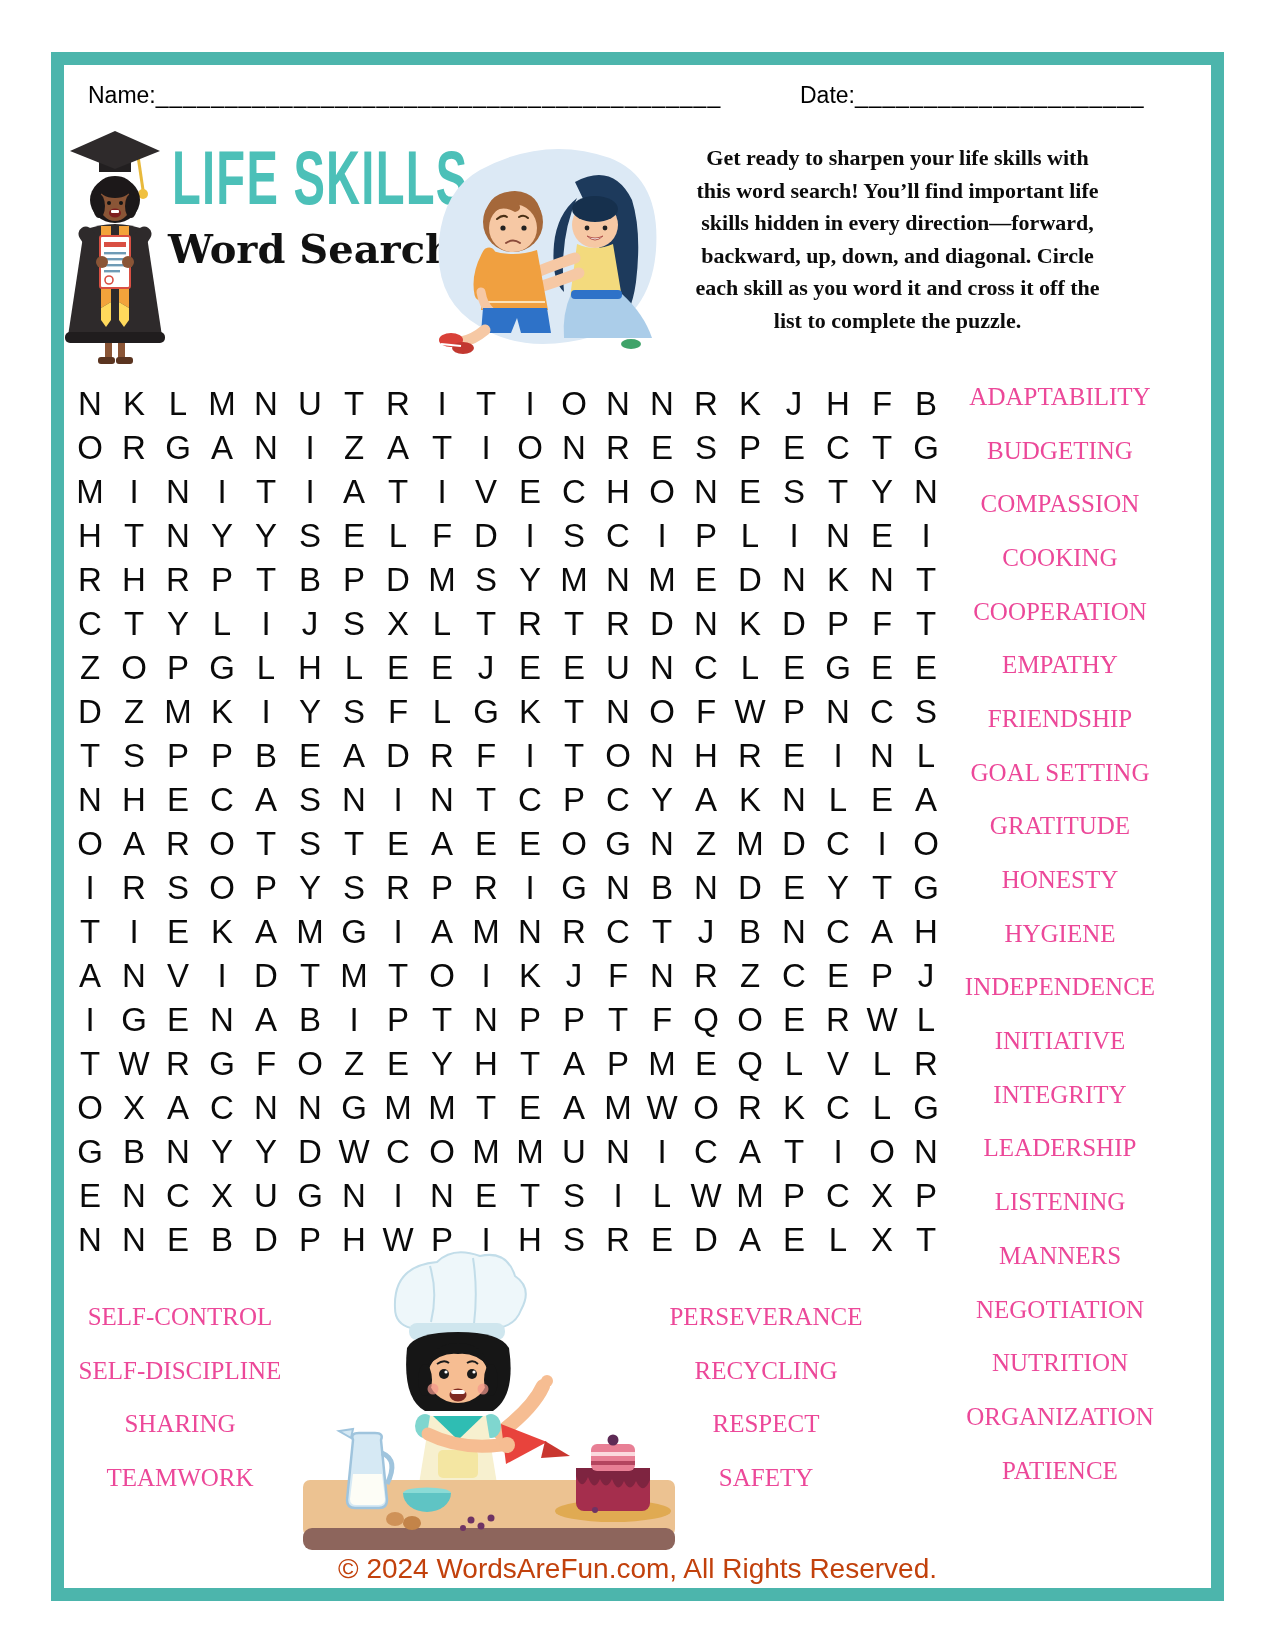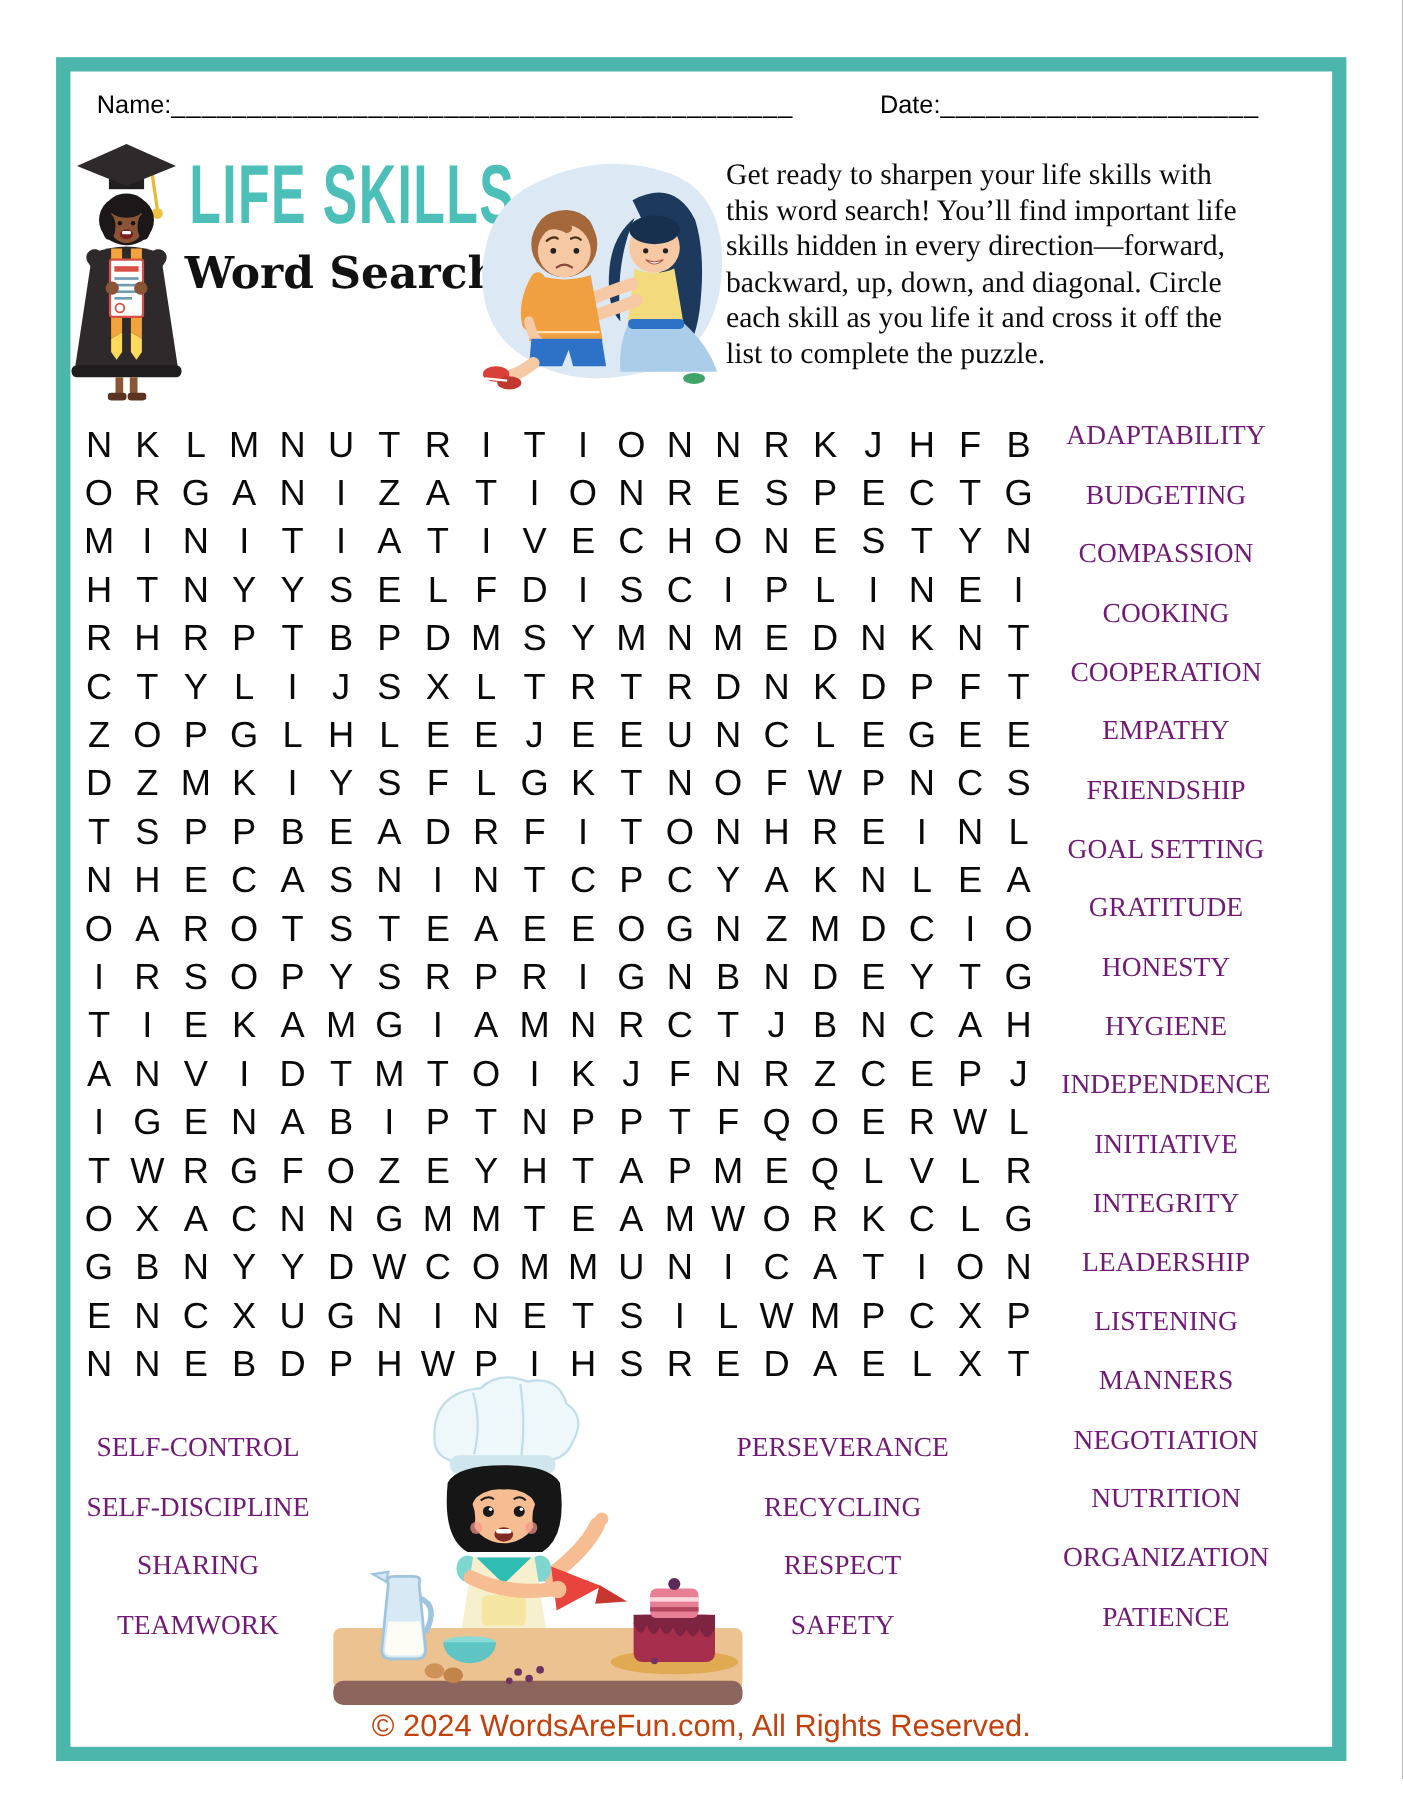--- a/index.html
+++ b/index.html
@@ -19,31 +19,31 @@
     position:absolute;left:172px;top:140px;font-size:76px;font-weight:700;
     color:var(--accent,#4cc0b8);white-space:nowrap;line-height:1;
     transform:scaleX(0.62);transform-origin:left top;letter-spacing:2px;
   }
   .title-sub{
     position:absolute;left:168px;top:225px;width:278px;text-align:center;
     font-family:"DejaVu Serif",serif;font-weight:700;font-size:40px;
     white-space:nowrap;color:#111;
   }
   .intro{
-    position:absolute;left:660px;top:142px;width:475px;text-align:left;
-    font-family:"Liberation Serif",serif;font-weight:400;font-size:27px;
+    position:absolute;left:660px;top:142px;width:475px;text-align:center;
+    font-family:"Liberation Serif",serif;font-weight:700;font-size:22px;
     line-height:32.6px;color:#0c0c0c;
   }
   .grid{
     position:absolute;left:68px;top:382px;width:880px;height:880px;
     display:grid;grid-template-columns:repeat(20,1fr);grid-template-rows:repeat(20,1fr);
     font-size:33px;color:#0a0a0a;
   }
   .cell{display:flex;align-items:center;justify-content:center;}
-  .words{position:absolute;font-family:"Liberation Serif",serif;font-size:25px;color:#701a75;}
+  .words{position:absolute;font-family:"Liberation Serif",serif;font-size:25px;color:#ec4899;}
   .word{height:53.7px;display:flex;align-items:center;justify-content:center;white-space:nowrap;}
   .words-right{left:905px;top:370px;width:310px;}
   .words-bl{left:62px;top:1290px;width:236px;}
   .words-bm{left:648px;top:1290px;width:236px;}
   .copyright{position:absolute;left:0;top:1553px;width:1275px;text-align:center;font-size:28px;color:#c2410c;}
   .illo{position:absolute;}
 </style>
 </head>
 <body>
 
@@ -131,21 +131,21 @@
     <ellipse cx="26" cy="210" rx="12" ry="7" fill="#d94038"></ellipse>
     <ellipse cx="38" cy="218" rx="11" ry="6" fill="#c23830"></ellipse>
     <path d="M16 214 L36 216" stroke="#ffffff" stroke-width="2"></path>
   </svg>
 
   <div class="intro">
       <div class="intro-line">Get ready to sharpen your life skills with</div>
       <div class="intro-line">this word search! You’ll find important life</div>
       <div class="intro-line">skills hidden in every direction—forward,</div>
       <div class="intro-line">backward, up, down, and diagonal. Circle</div>
-      <div class="intro-line">each skill as you life it and cross it off the</div>
+      <div class="intro-line">each skill as you word it and cross it off the</div>
       <div class="intro-line">list to complete the puzzle.</div>
     </div>
 
   <div class="grid">
       <div class="cell">N</div>
       <div class="cell">K</div>
       <div class="cell">L</div>
       <div class="cell">M</div>
       <div class="cell">N</div>
       <div class="cell">U</div>

